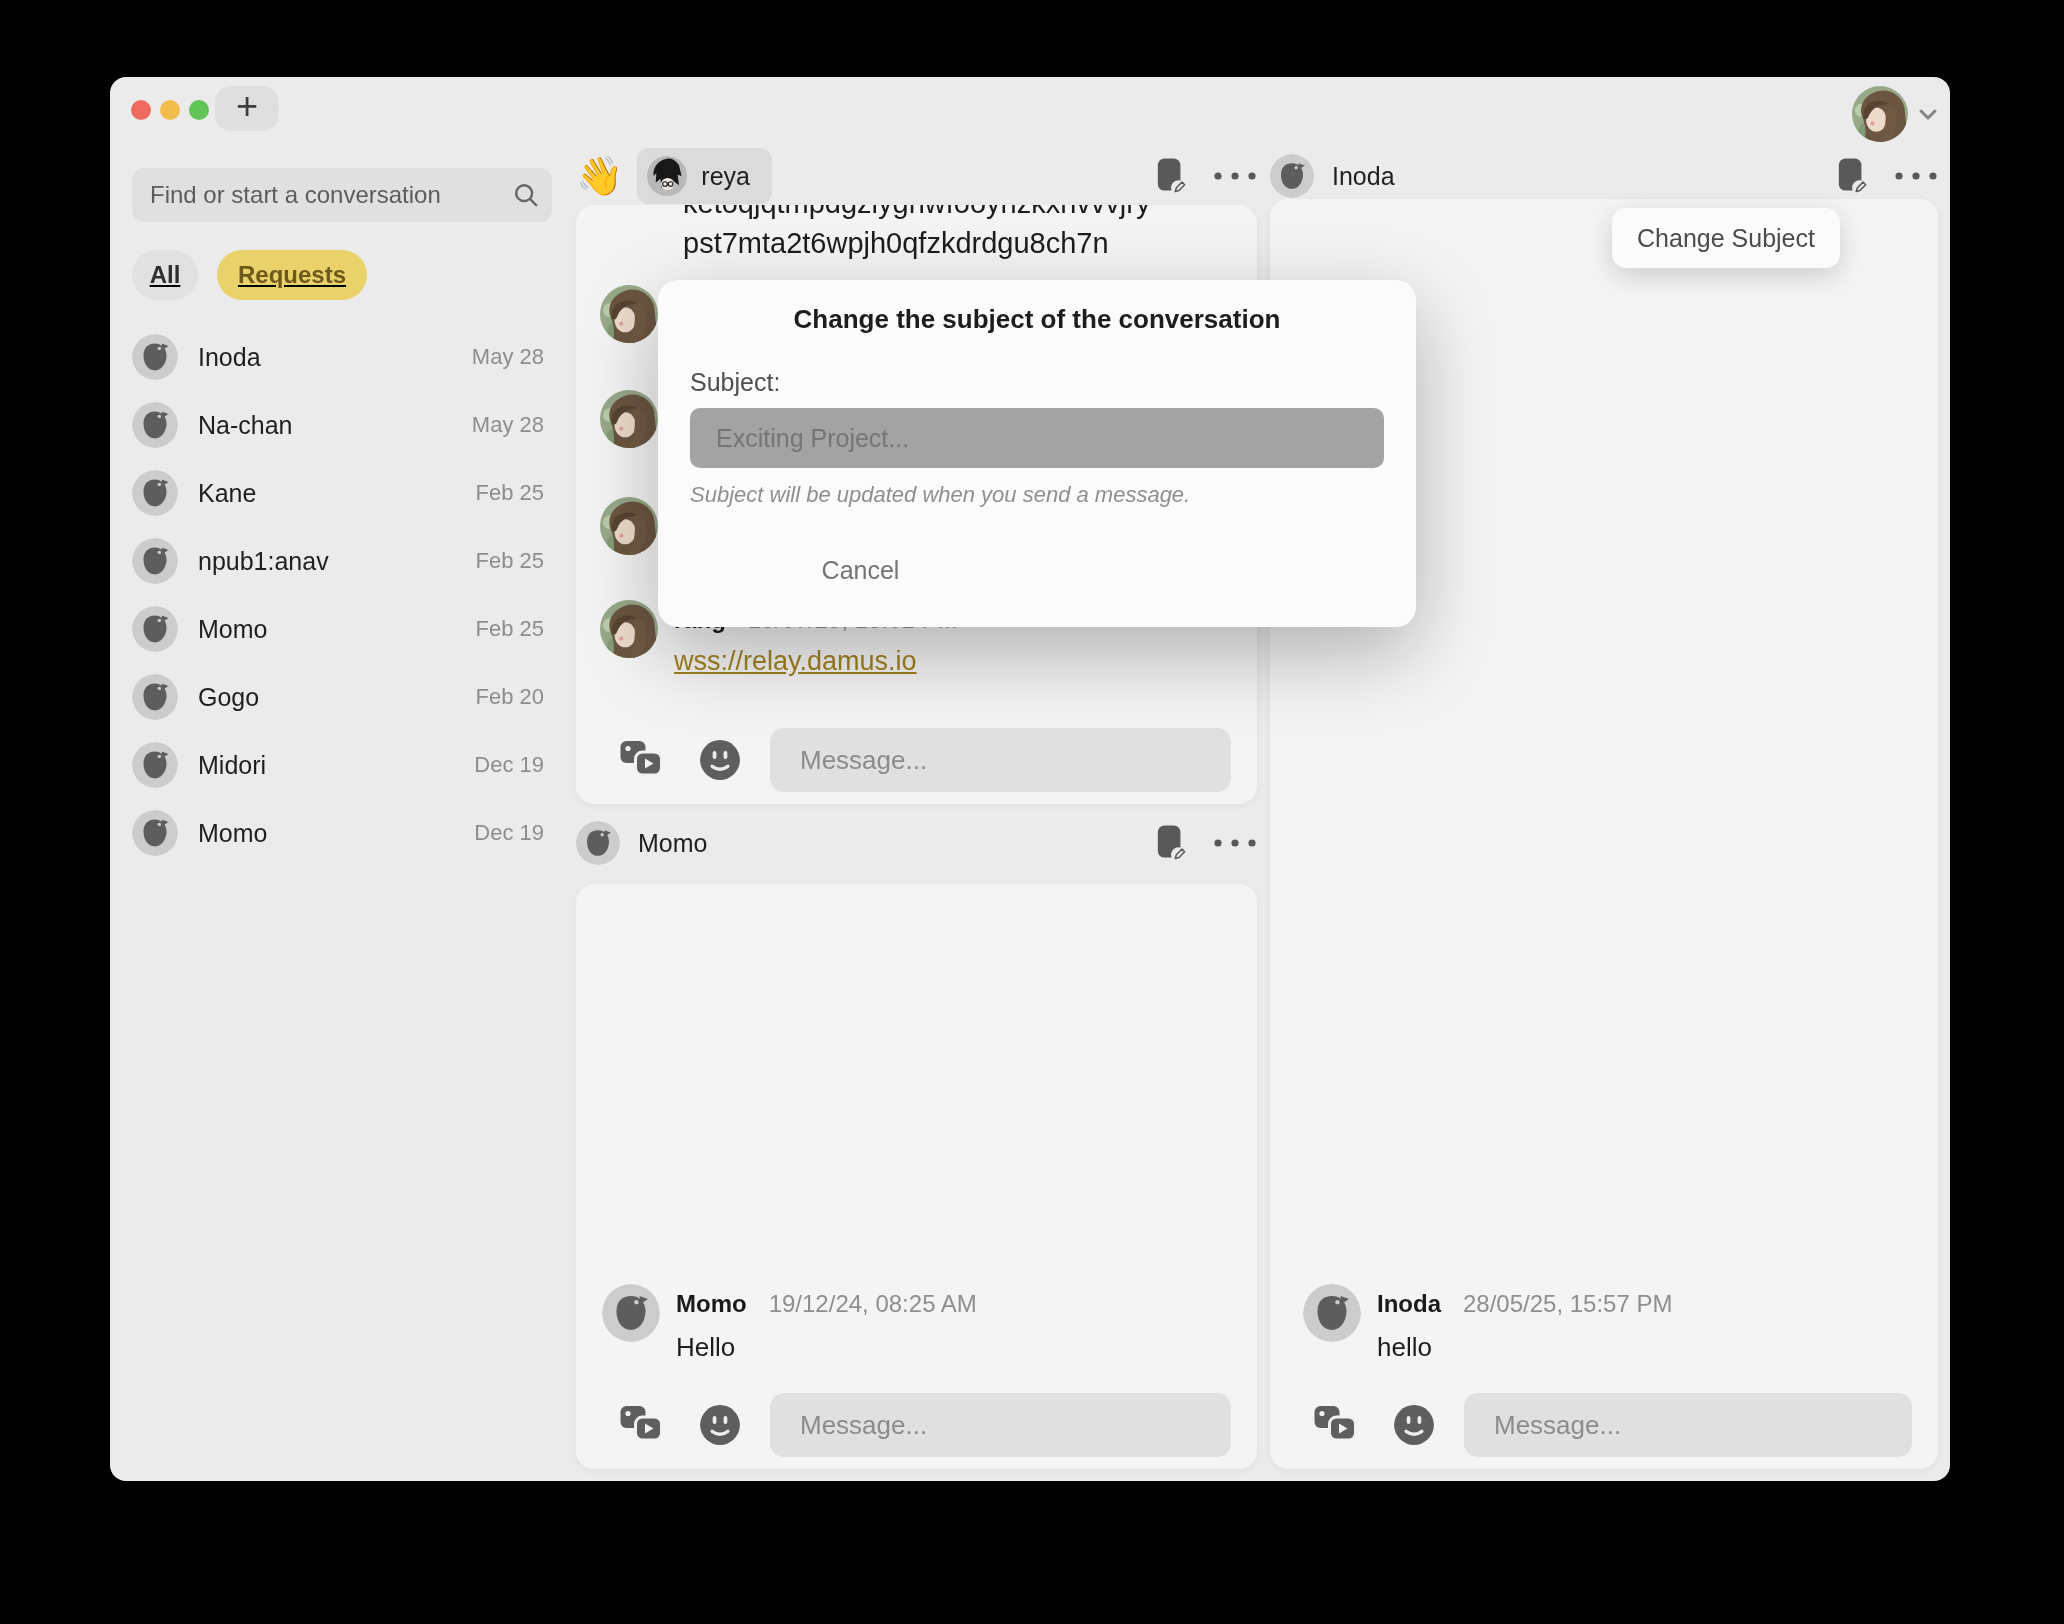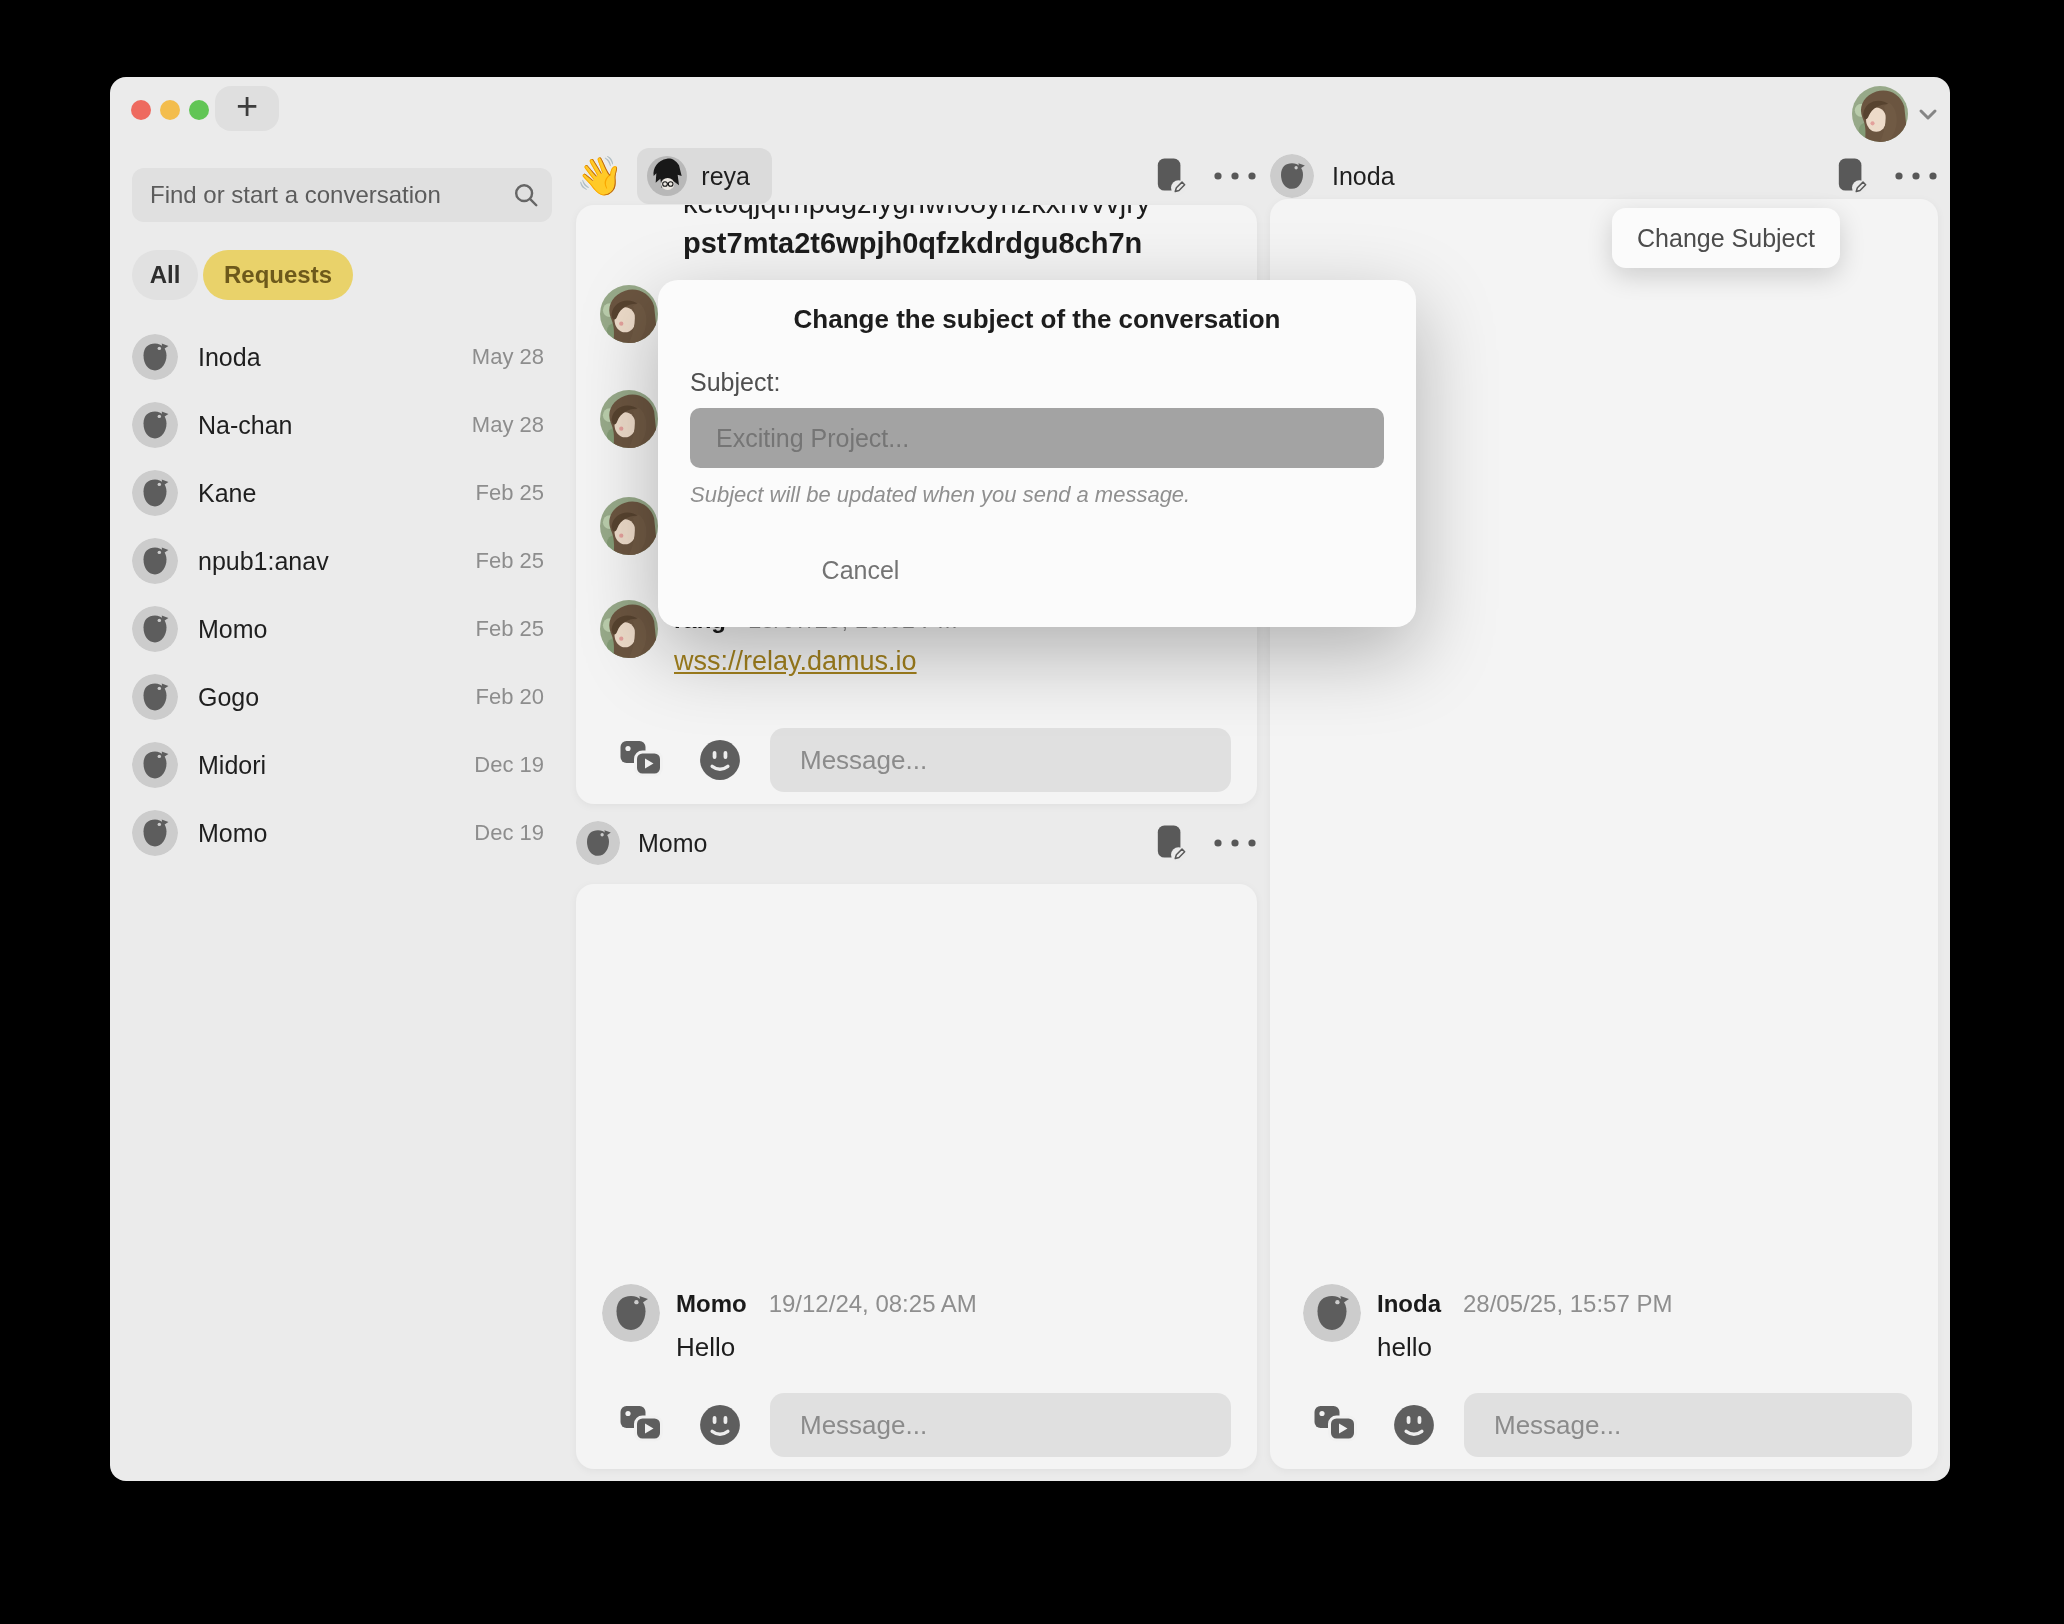--- a/index.html
+++ b/index.html
@@ -20,21 +20,21 @@
   
   .av{border-radius:50%;overflow:hidden;display:block;flex:none;}
   .av svg{display:block;width:100%;height:100%;}
 
   
   .search-wrap{position:absolute;left:22px;top:91px;width:420px;height:54px;}
   .search-wrap input{width:100%;height:100%;border:none;outline:none;background:#e0e0e0;border-radius:12px;
     font-size:24px;color:#333;padding:0 52px 0 18px;}
   .search-wrap input::placeholder{color:#5c5c5c;}
   .search-wrap .sic{position:absolute;right:12px;top:13px;width:28px;height:28px;}
-  .tabs{position:absolute;left:22px;top:173px;display:flex;gap:5px;}
+  .tabs{position:absolute;left:22px;top:173px;display:flex;gap:19px;text-decoration:underline;}
   .pill-tab{height:50px;border-radius:25px;display:flex;align-items:center;justify-content:center;font-size:24px;font-weight:700;}
   .tab-all{width:66px;background:#e1e1e1;color:#2e2e2e;}
   .tab-req{width:150px;background:#e9d26a;color:#6d591b;}
   .conv-list{position:absolute;left:22px;top:246px;width:412px;}
   .conv-row{height:68px;display:flex;align-items:center;gap:20px;}
   .conv-row .av{width:46px;height:46px;}
   .conv-name{font-size:25px;color:#1f1f1f;flex:1;}
   .conv-date{font-size:22px;color:#8d8d8d;}
 
   
@@ -51,21 +51,21 @@
   .ic-note{width:32px;height:41px;margin-right:26px;}
   .ic-dots{width:44px;height:10px;}
 
   
   .card{position:absolute;background:#f4f4f4;border-radius:18px;box-shadow:0 2px 8px rgba(0,0,0,0.05);overflow:hidden;}
   .card-reya{left:466px;top:128px;width:681px;height:599px;}
   .card-momo{left:466px;top:807px;width:681px;height:585px;}
   .card-inoda{left:1160px;top:122px;width:668px;height:1270px;}
 
   .npub-clip{position:absolute;left:107px;top:-18px;height:34px;font-size:29px;color:#1c1c1c;white-space:nowrap;}
-  .npub-line{position:absolute;left:107px;top:22px;font-size:29px;color:#1c1c1c;white-space:nowrap;font-weight:bold;}
+  .npub-line{position:absolute;left:107px;top:22px;font-size:29px;color:#1c1c1c;white-space:nowrap;}
   .stack-av{position:absolute;left:24px;width:58px;height:58px;}
 
   .msg-row{position:absolute;display:flex;gap:16px;}
   .msg-row .av{width:58px;height:58px;}
   .msg-head{display:flex;align-items:baseline;gap:22px;margin-top:6px;}
   .msg-sender{font-size:24px;font-weight:700;color:#1a1a1a;}
   .msg-time{font-size:24px;color:#8e8e8e;}
   .msg-text{font-size:26px;color:#1d1d1d;margin-top:14px;}
   .msg-link{font-size:27px;color:#a2811e;text-decoration:underline;margin-top:12px;display:inline-block;}
 

